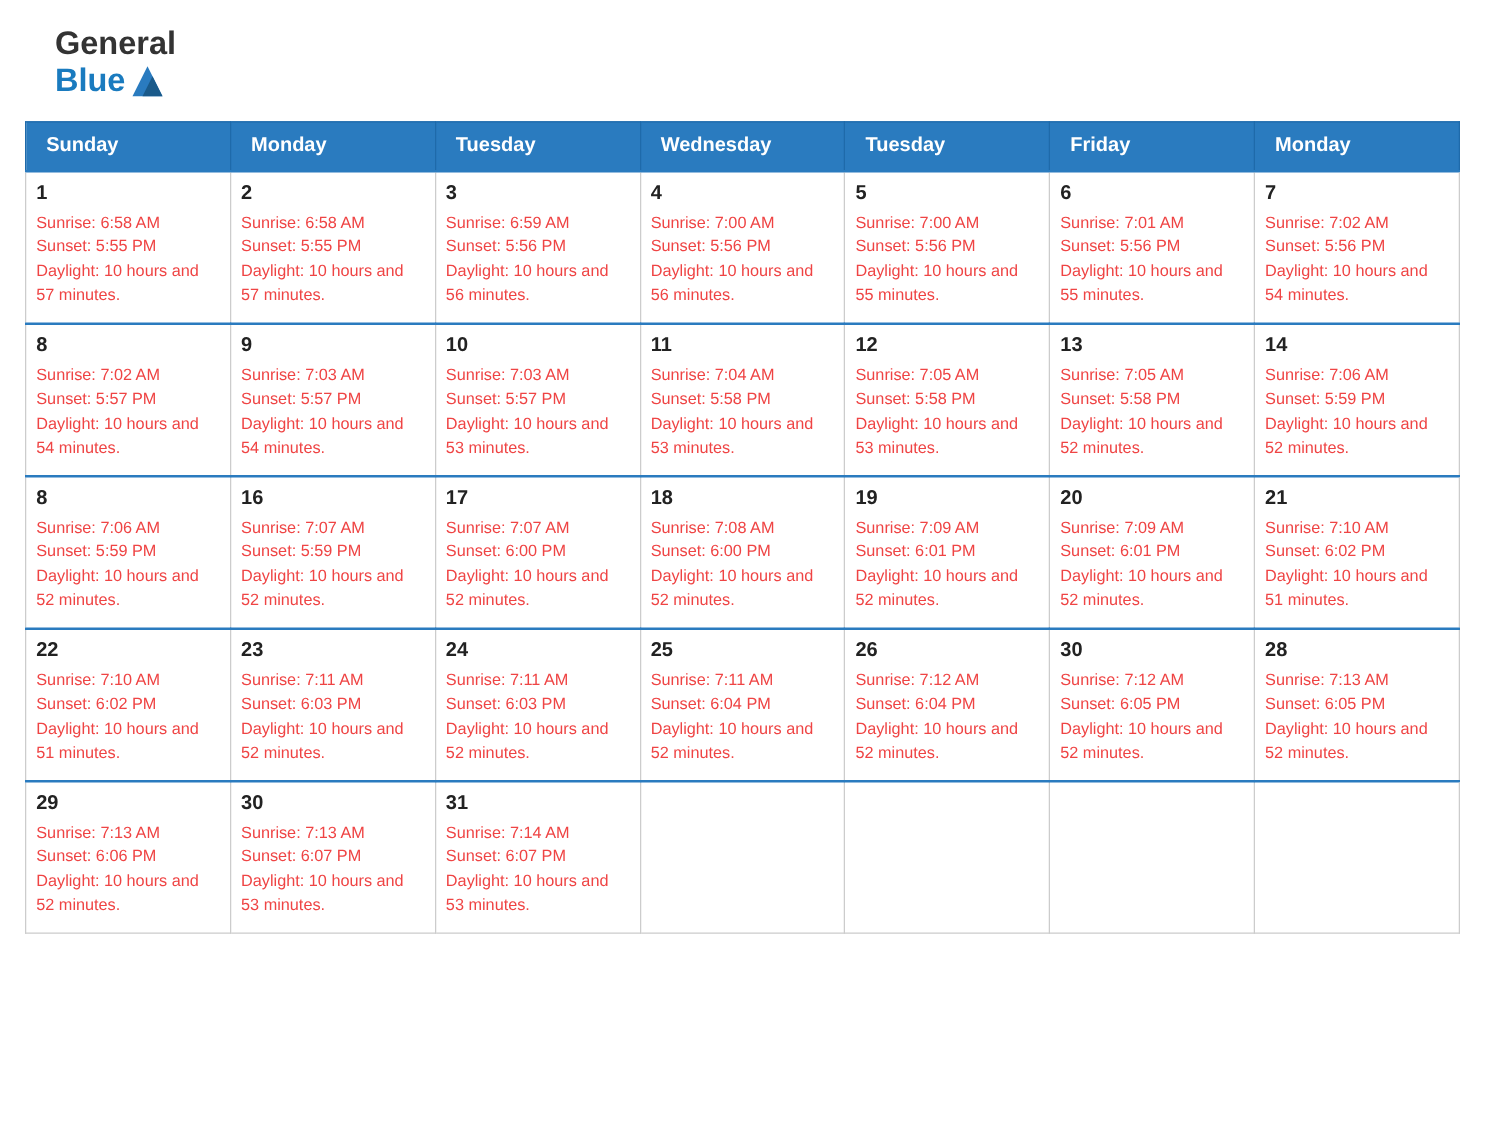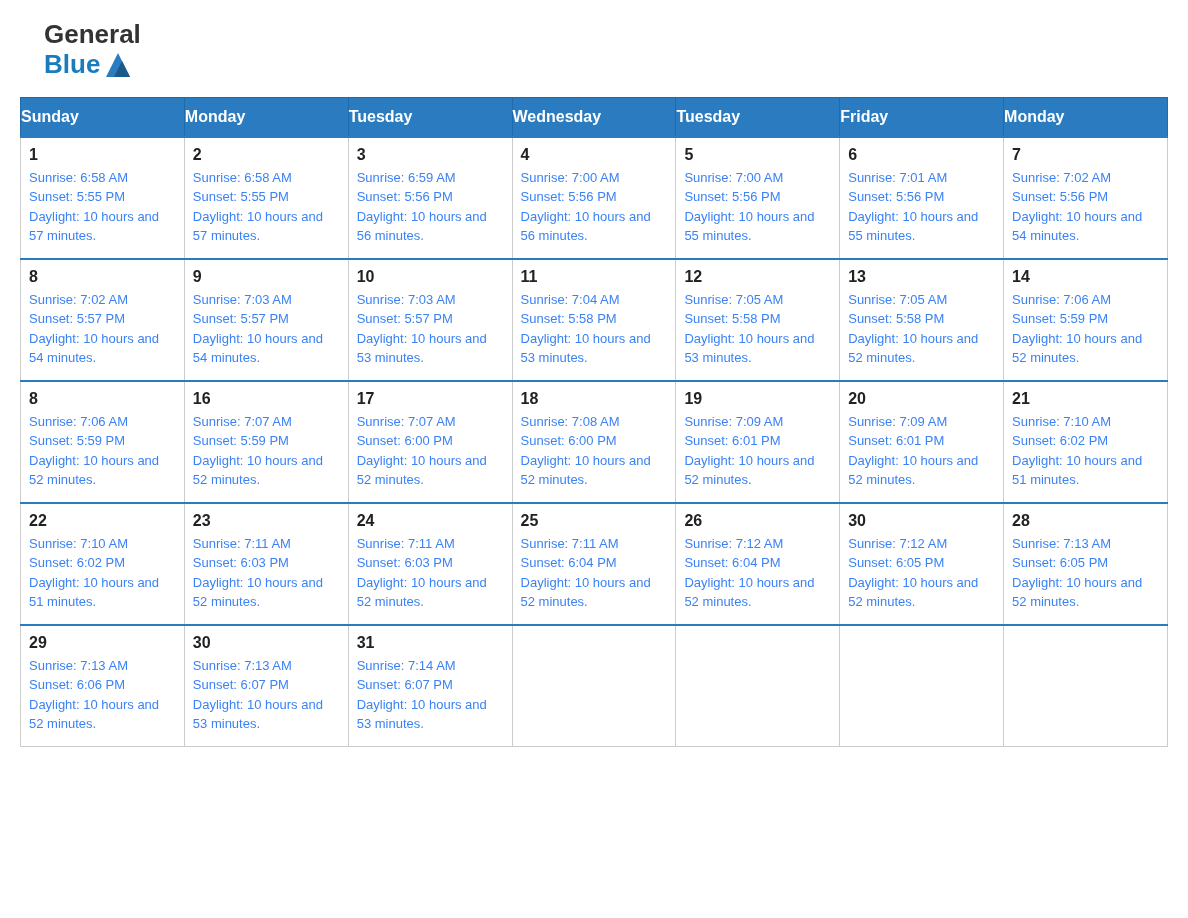--- a/index.html
+++ b/index.html
@@ -39,21 +39,21 @@
     table {
       width: 100%;
       border-collapse: collapse;
       table-layout: fixed;
     }
     thead th {
       background-color: #2a7bbf;
       color: #fff;
       font-size: 16px;
       font-weight: bold;
-      padding: 10px 0;
+      padding: 10px 16px;
       text-align: left;
       border: 1px solid #1e6aaa;
     }
     tbody td {
       vertical-align: top;
       padding: 8px 8px 12px 8px;
       border: 1px solid #ccc;
       font-size: 13px;
       color: #333;
       height: 120px;
@@ -64,21 +64,21 @@
     .day-num {
       font-size: 16px;
       font-weight: bold;
       display: block;
       margin-bottom: 4px;
       color: #222;
     }
     .day-info {
       font-size: 13px;
       line-height: 1.5;
-      color: #3b82f6;
+      color: #ef4444;
     }
     .empty-cell {
       background: #fff;
     }
   </style>
 </head>
 <body>
 
 <div class="header">
   <div class="logo">

